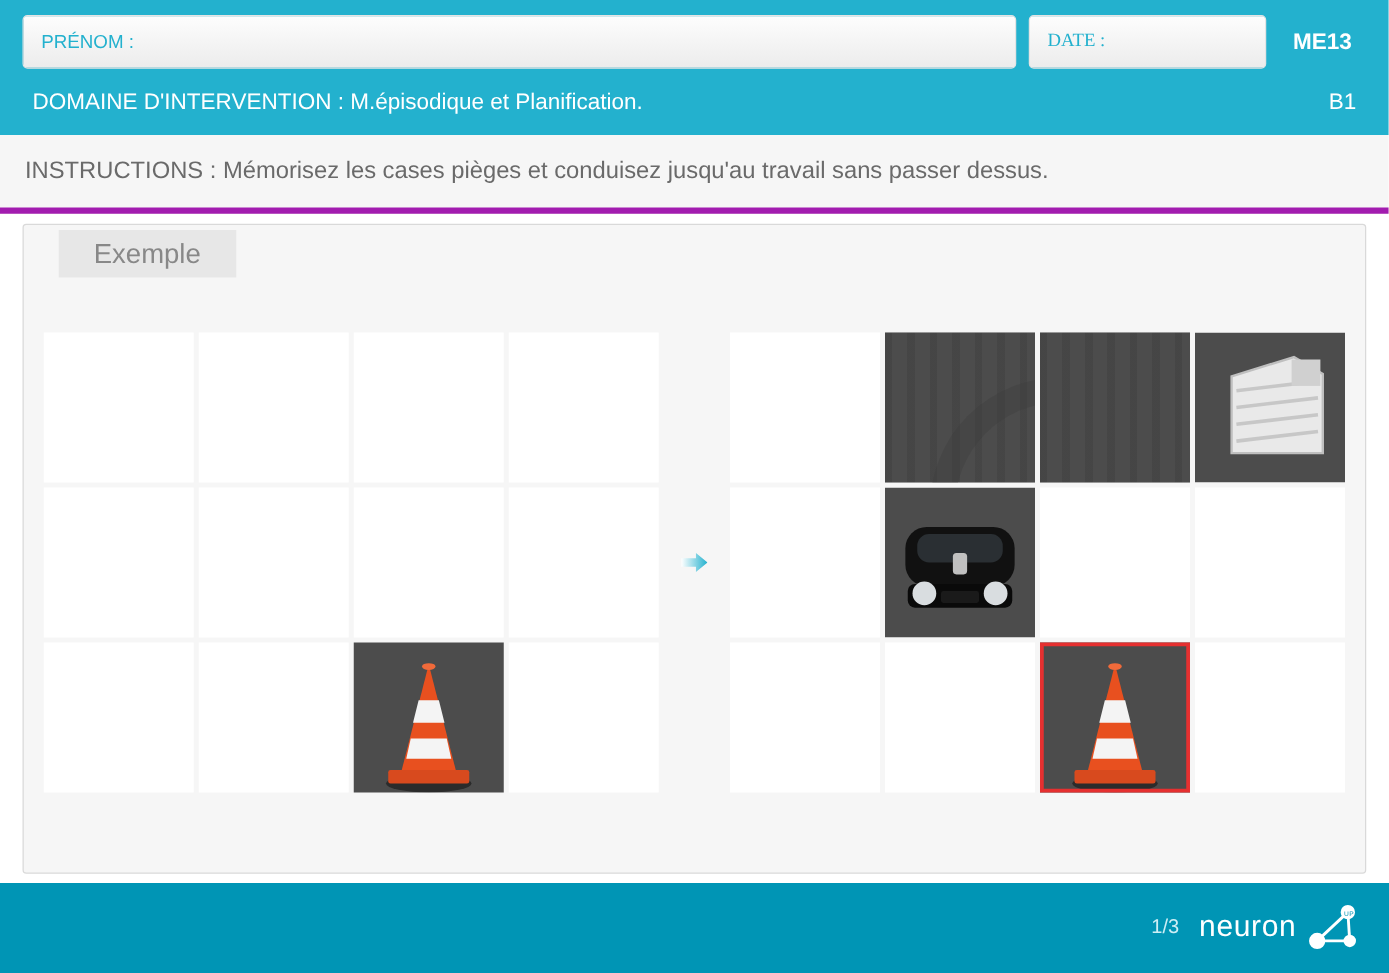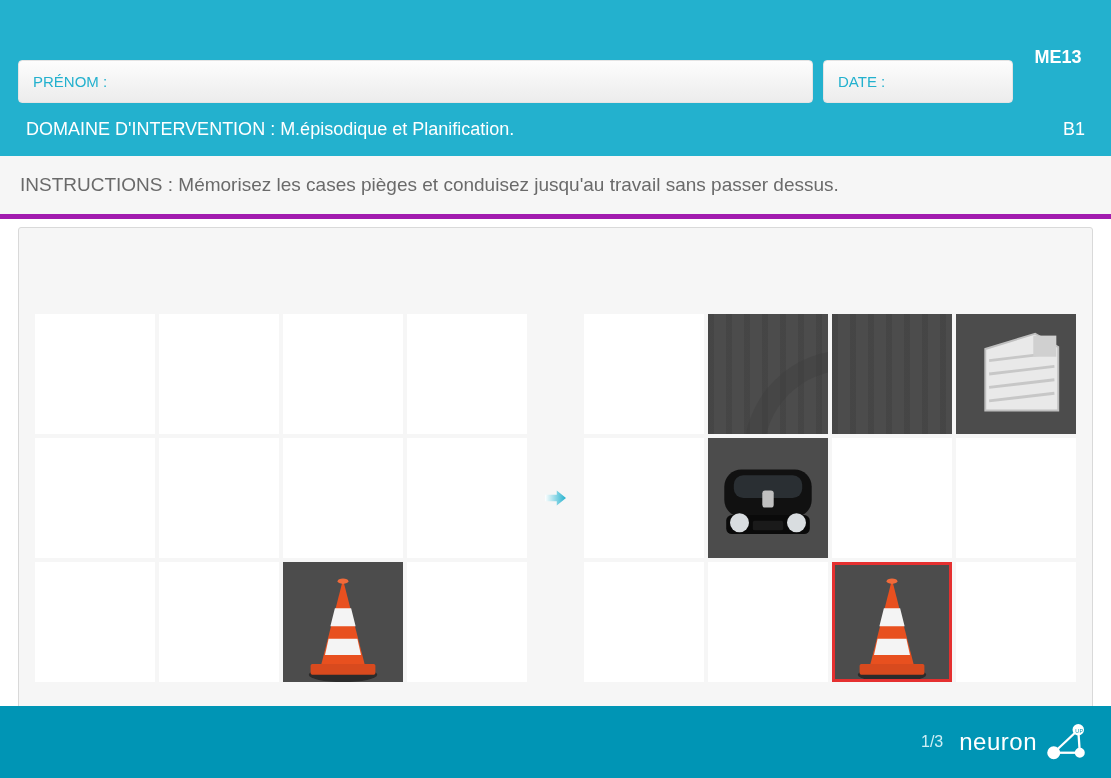--- a/index.html
+++ b/index.html
@@ -23,24 +23,23 @@
     align-items: stretch;
   }
   .input-box {
     background: linear-gradient(#fdfdfd,#ececec);
     border-radius: 4px;
     padding: 12px 14px;
     font-size: 15px;
     color: #23b1ce;
     font-weight: 500;
     border: 1px solid #e4e4e4;
-    margin-top: 48px;
   }
   .input-prenom { flex: 1; }
-  .input-date   { width: 190px; }
+  .input-date   { width: 190px; font-family: Liberation Serif, serif; }
   .code-box {
     width: 70px;
     display:flex; align-items:center; justify-content:center;
     color:#fff; font-size:18px; font-weight:700;
   }
   .header-row2 {
     display:flex; justify-content:space-between;
     color:#fff; font-size:18px;
     padding: 16px 8px 16px 8px;
   }
@@ -173,20 +172,21 @@
   <div class="header-row2">
     <div>DOMAINE D'INTERVENTION : M.épisodique et Planification.</div>
     <div>B1</div>
   </div>
 </div>
 
 <div class="instructions">INSTRUCTIONS : Mémorisez les cases pièges et conduisez jusqu'au travail sans passer dessus.</div>
 
 <div class="main">
   <div class="panel">
+    <div class="example-label">Exemple</div>
 
     <div class="grids">
 
       <div class="grid" id="grid-left">
           <div class="cell"></div>
           <div class="cell"></div>
           <div class="cell"></div>
           <div class="cell"></div>
           <div class="cell"></div>
           <div class="cell"></div>

